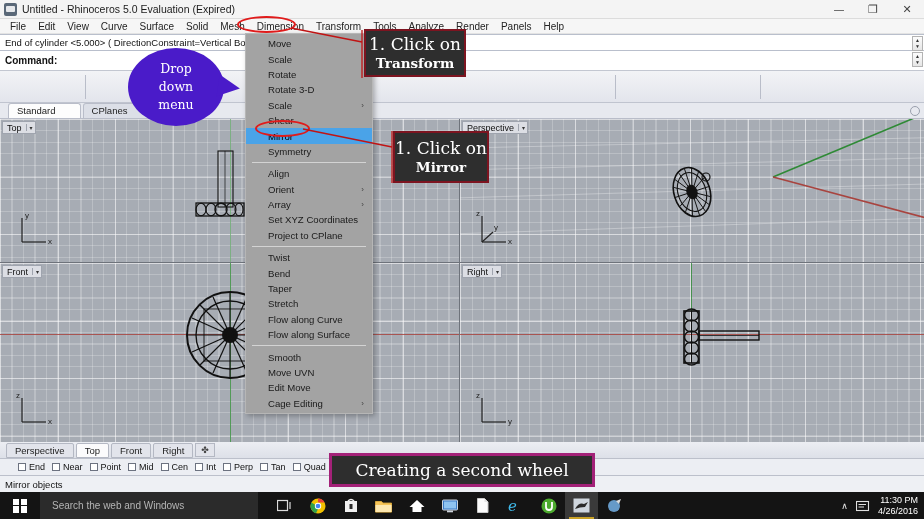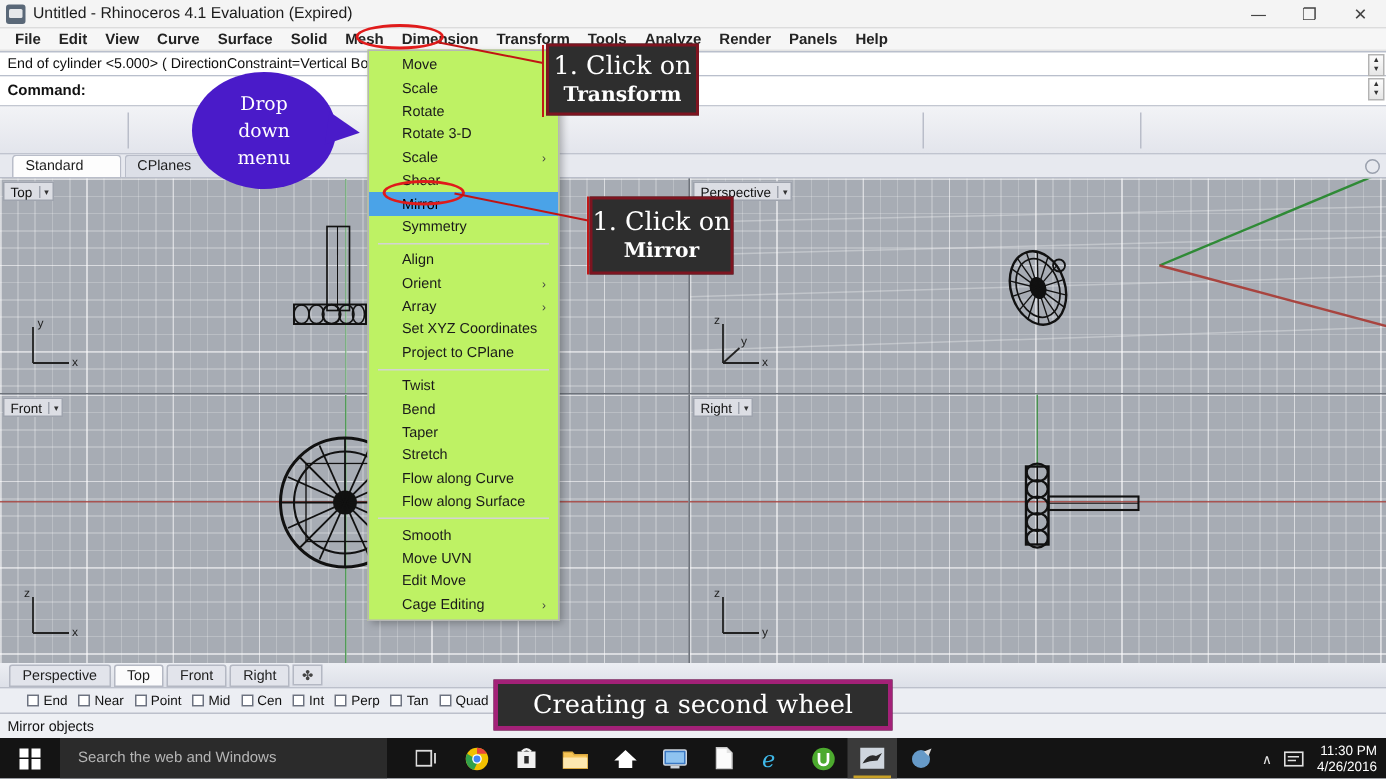--- a/index.html
+++ b/index.html
@@ -31,21 +31,21 @@
   .win-btn {
     width: 34px; height: 19px; display: flex; align-items: center;
     justify-content: center; font-size: 11px; color: #444;
     font-family: "DejaVu Sans", sans-serif;
   }
 
   
   .menubar {
     position: absolute; left: 0; top: 19px; width: 924px; height: 15px;
     background: #f6f6f6; display: flex; align-items: center;
-    padding-left: 4px; border-bottom: 1px solid #e3e3e3; font-weight: bold;
+    padding-left: 4px; border-bottom: 1px solid #e3e3e3;
   }
   .menu-item {
     font-size: 10px; color: #232323; padding: 1px 6px; white-space: nowrap;
   }
   .menu-item.active-hl { position: relative; }
 
   
   .ellipse-transform {
     position: absolute; left: 237px; top: 16px; width: 59px; height: 17px;
     border: 2.2px solid #e01b1b; border-radius: 50%;
@@ -217,21 +217,21 @@
   .tray .chev { color: #e6e6e6; font-size: 9px; }
   .clock {
     display: flex; flex-direction: column; align-items: flex-end;
     line-height: 1.15; color: #fff;
   }
   .clock span { font-size: 9px; }
 
   
   .dropdown {
     position: absolute; left: 245px; top: 33px; width: 128px;
-    background: #bef264; border: 1px solid #b6b6b6;
+    background: #a3a3a3; border: 1px solid #b6b6b6;
     box-shadow: 2px 2px 5px rgba(0,0,0,.28);
     z-index: 30; padding: 2px 0;
   }
   .dd-item {
     height: 15.4px; display: flex; align-items: center;
     padding-left: 22px; font-size: 9.6px; color: #1a1a1a; position: relative;
   }
   .dd-item.sel { background: #4aa3e8; color: #000; }
   .dd-item .arrow {
     position: absolute; right: 8px; font-size: 8px; color: #444;
@@ -291,21 +291,21 @@
 
   svg { display: block; }
 </style>
 </head>
 <body>
 
 <div id="app">
 
   <div class="titlebar">
     <div class="title-icon"></div>
-    <div class="title-text">Untitled - Rhinoceros 4.1 Evaluation (Expired)</div>
+    <div class="title-text">Untitled - Rhinoceros 5.0 Evaluation (Expired)</div>
     <div class="win-btns">
       <div class="win-btn">—</div>
       <div class="win-btn">❐</div>
       <div class="win-btn close">✕</div>
     </div>
   </div>
 
   <div class="menubar">
     <div class="menu-item">File</div>
     <div class="menu-item">Edit</div>

